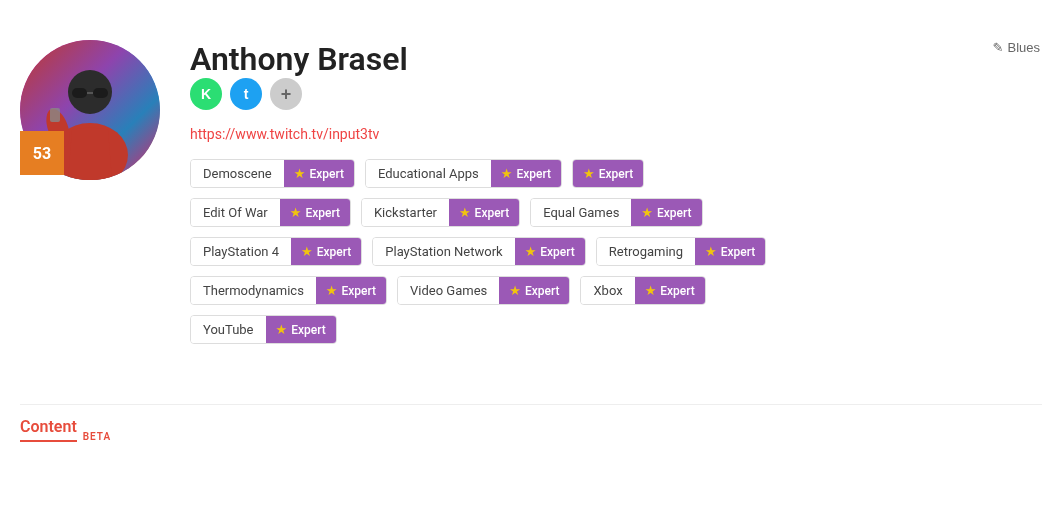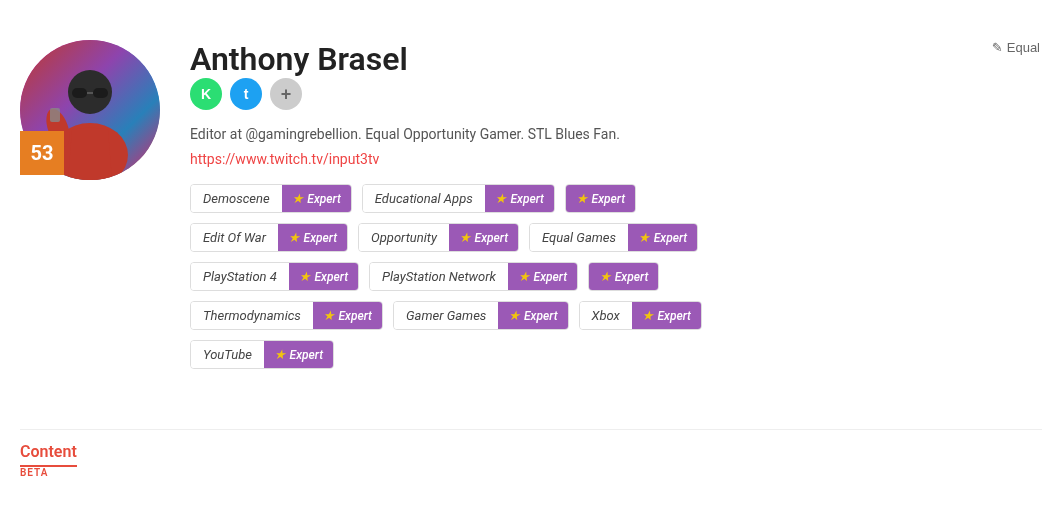--- a/index.html
+++ b/index.html
@@ -30,21 +30,21 @@
       align-items: center;
       justify-content: center;
     }
     .score-badge {
       position: absolute;
       bottom: 5px;
       left: 0;
       background: #e67e22;
       color: #fff;
       font-weight: bold;
-      font-size: 20px;
+      font-size: 16px;
       width: 44px;
       height: 44px;
       display: flex;
       align-items: center;
       justify-content: center;
       border-radius: 0;
     }
     .profile-info {
       flex: 1;
     }
@@ -107,21 +107,20 @@
       gap: 10px;
       margin-bottom: 10px;
       align-items: center;
     }
     .tag-group {
       display: flex;
       align-items: center;
       border: 1px solid #ddd;
       border-radius: 4px;
       overflow: hidden;
-      font-style: italic;
     }
     .tag-label {
       padding: 6px 12px;
       font-size: 13px;
       color: #444;
       background: #fff;
     }
     .tag-badge {
       background: #9b59b6;
       color: #fff;
@@ -136,22 +135,22 @@
       color: #f1c40f;
       font-size: 13px;
     }
     .content-section {
       margin-top: 30px;
       border-top: 1px solid #eee;
       padding-top: 12px;
     }
     .content-header {
       display: flex;
-      align-items: flex-start;
-      flex-direction: column;
+      align-items: flex-end;
+      gap: 6px;
     }
     .content-title {
       font-size: 16px;
       color: #e74c3c;
       font-weight: 600;
       border-bottom: 2px solid #e74c3c;
       padding-bottom: 4px;
     }
     .content-beta {
       font-size: 10px;
@@ -199,32 +198,31 @@
       </svg>
     </div>
     <div class="score-badge">
       <span>53</span>
     </div>
   </div>
 
   <div class="profile-info">
     <button class="edit-btn">
       <span>✎</span>
-      <span>Equal</span>
+      <span>Blues</span>
     </button>
 
     <h1 class="profile-name">Anthony Brasel</h1>
 
     <div class="social-links">
       <button class="social-btn kickstarter">K</button>
       <button class="social-btn twitter">t</button>
       <button class="social-btn add">+</button>
     </div>
 
-    <p class="bio-text">Editor at @gamingrebellion. Equal Opportunity Gamer. STL Blues Fan.</p>
     <a class="bio-link">https://www.twitch.tv/input3tv</a>
 
     <div class="tags-section">
       <div class="tags-row" id="tags-row-1">
           <div class="tag-group">
             <span class="tag-label">Demoscene</span>
             <span class="tag-badge"><span class="star">★</span> Expert</span>
           </div>
           <div class="tag-group">
             <span class="tag-label">Educational Apps</span>
@@ -233,48 +231,49 @@
           <div class="tag-group">
             <span class="tag-badge"><span class="star">★</span> Expert</span>
           </div>
         </div>
       <div class="tags-row" id="tags-row-2">
           <div class="tag-group">
             <span class="tag-label">Edit Of War</span>
             <span class="tag-badge"><span class="star">★</span> Expert</span>
           </div>
           <div class="tag-group">
-            <span class="tag-label">Opportunity</span>
+            <span class="tag-label">Kickstarter</span>
             <span class="tag-badge"><span class="star">★</span> Expert</span>
           </div>
           <div class="tag-group">
             <span class="tag-label">Equal Games</span>
             <span class="tag-badge"><span class="star">★</span> Expert</span>
           </div>
         </div>
       <div class="tags-row" id="tags-row-3">
           <div class="tag-group">
             <span class="tag-label">PlayStation 4</span>
             <span class="tag-badge"><span class="star">★</span> Expert</span>
           </div>
           <div class="tag-group">
             <span class="tag-label">PlayStation Network</span>
             <span class="tag-badge"><span class="star">★</span> Expert</span>
           </div>
           <div class="tag-group">
+            <span class="tag-label">Retrogaming</span>
             <span class="tag-badge"><span class="star">★</span> Expert</span>
           </div>
         </div>
       <div class="tags-row" id="tags-row-4">
           <div class="tag-group">
             <span class="tag-label">Thermodynamics</span>
             <span class="tag-badge"><span class="star">★</span> Expert</span>
           </div>
           <div class="tag-group">
-            <span class="tag-label">Gamer Games</span>
+            <span class="tag-label">Video Games</span>
             <span class="tag-badge"><span class="star">★</span> Expert</span>
           </div>
           <div class="tag-group">
             <span class="tag-label">Xbox</span>
             <span class="tag-badge"><span class="star">★</span> Expert</span>
           </div>
         </div>
       <div class="tags-row" id="tags-row-5">
           <div class="tag-group">
             <span class="tag-label">YouTube</span>

